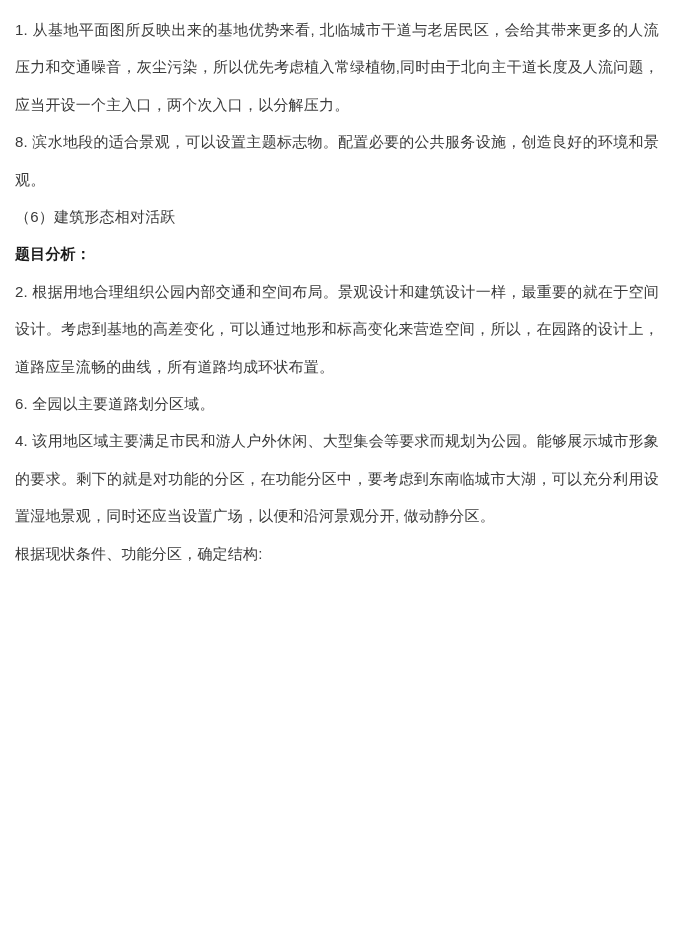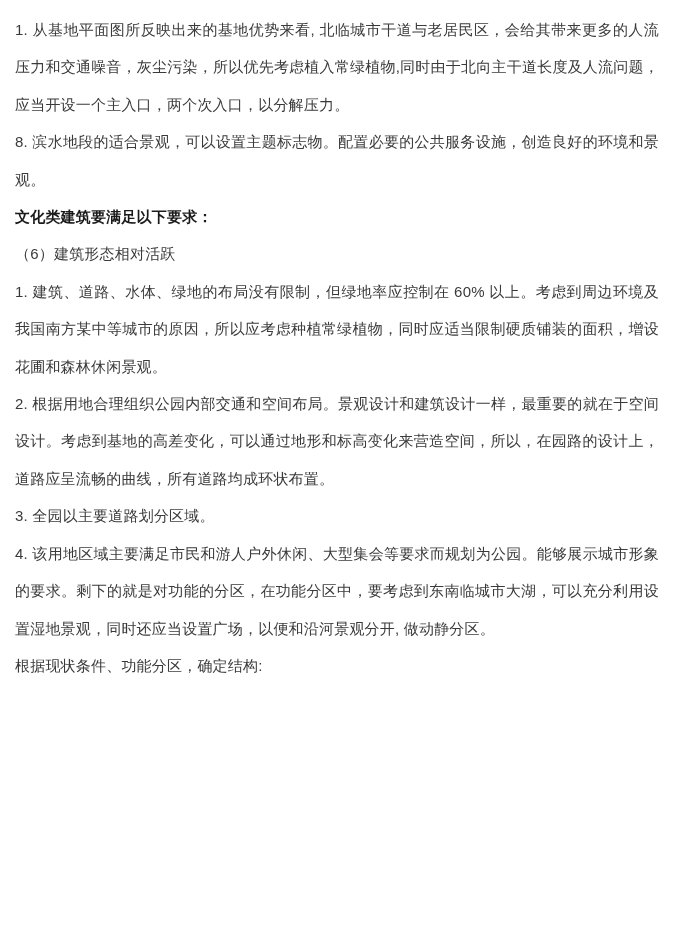--- a/index.html
+++ b/index.html
@@ -35,21 +35,20 @@
     font-weight: bold;
     color: #1a1a1a;
   }
 </style>
 </head>
 <body>
 
 <div class="doc">
   <p>1. 从基地平面图所反映出来的基地优势来看, 北临城市干道与老居民区，会给其带来更多的人流压力和交通噪音，灰尘污染，所以优先考虑植入常绿植物,同时由于北向主干道长度及人流问题，应当开设一个主入口，两个次入口，以分解压力。</p>
   <p>8. 滨水地段的适合景观，可以设置主题标志物。配置必要的公共服务设施，创造良好的环境和景观。</p>
-  <p class="heading">文化类建筑要满足以下要求：</p>
   <p>（6）建筑形态相对活跃</p>
-  <p>1. 建筑、道路、水体、绿地的布局没有限制，但绿地率应控制在 60%  以上。考虑到周边环境及我国南方某中等城市的原因，所以应考虑种植常绿植物，同时应适当限制硬质铺装的面积，增设花圃和森林休闲景观。</p>
+  <p class="heading">题目分析：</p>
   <p>2. 根据用地合理组织公园内部交通和空间布局。景观设计和建筑设计一样，最重要的就在于空间设计。考虑到基地的高差变化，可以通过地形和标高变化来营造空间，所以，在园路的设计上，道路应呈流畅的曲线，所有道路均成环状布置。</p>
-  <p>3. 全园以主要道路划分区域。</p>
+  <p>6. 全园以主要道路划分区域。</p>
   <p>4. 该用地区域主要满足市民和游人户外休闲、大型集会等要求而规划为公园。能够展示城市形象的要求。剩下的就是对功能的分区，在功能分区中，要考虑到东南临城市大湖，可以充分利用设置湿地景观，同时还应当设置广场，以便和沿河景观分开, 做动静分区。</p>
   <p>根据现状条件、功能分区，确定结构:</p>
 
 </div>
 
 </body></html>

